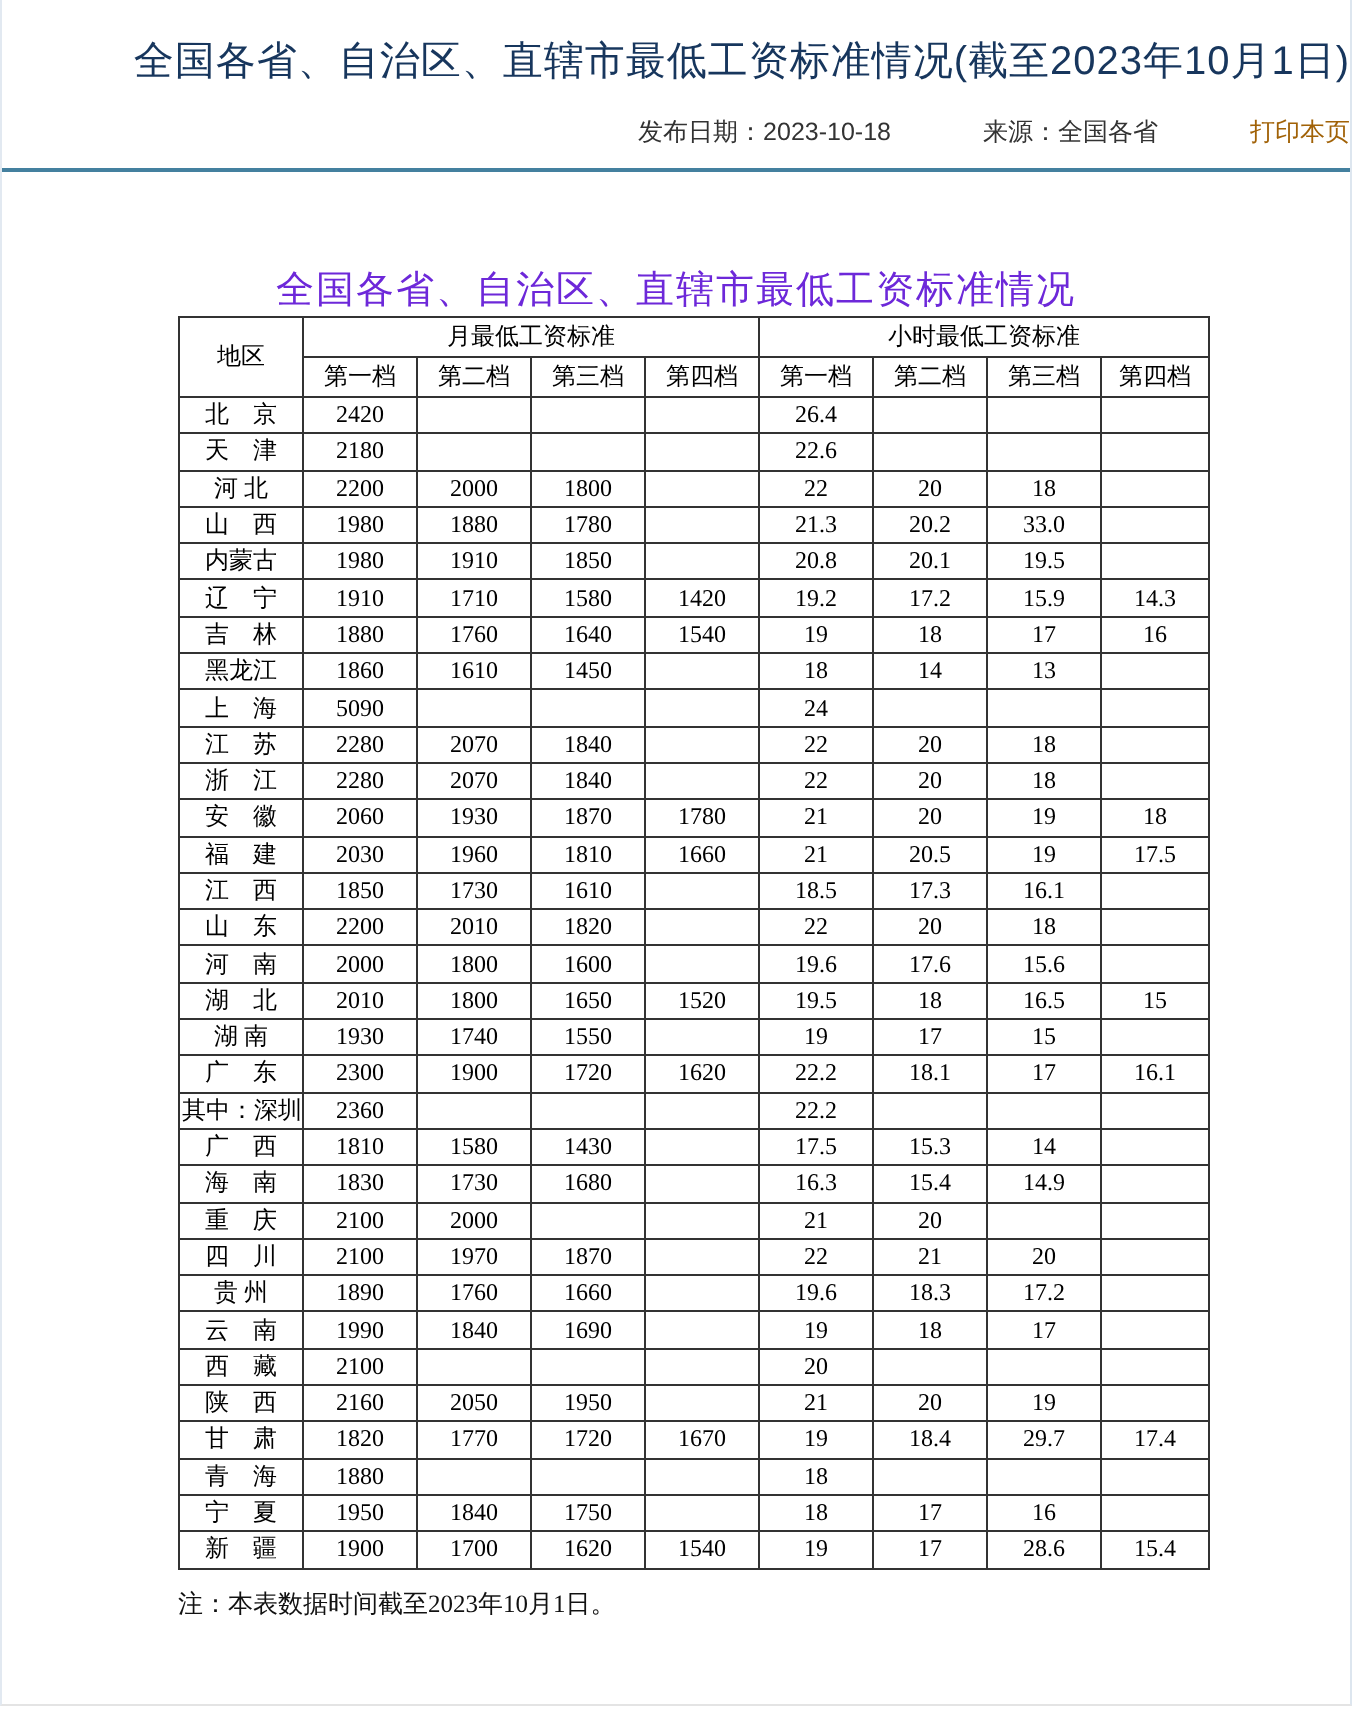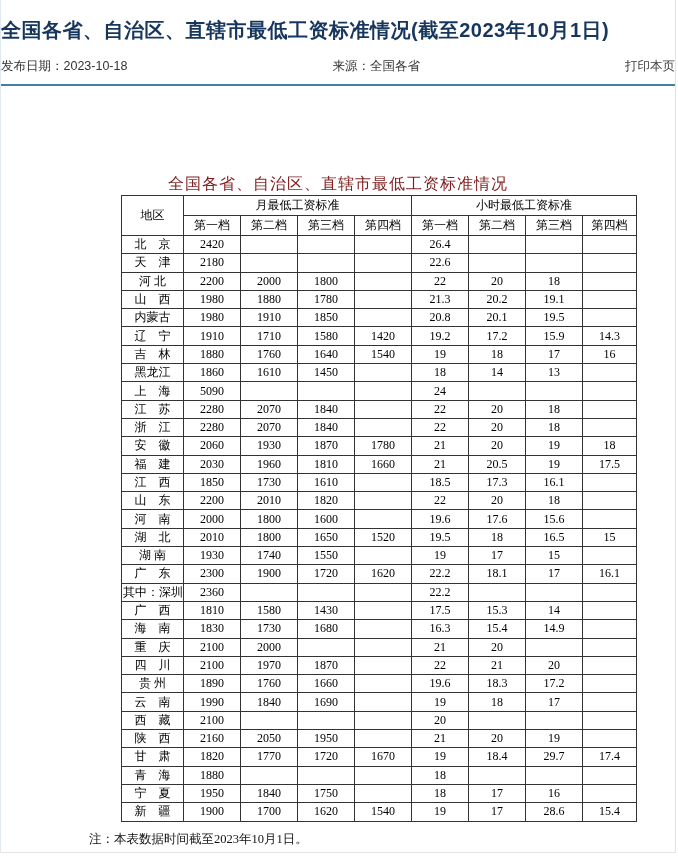--- a/index.html
+++ b/index.html
@@ -15,54 +15,54 @@
     width: 676px; height: 853px;
     border-left: 1px solid #e2e9f1;
     border-right: 1px solid #dde6ef;
     border-bottom: 1px solid #e4e4e4;
     background: #fff;
   }
   
   .header-band { height: 86px; border-bottom: 2px solid #44809f; }
   .page-title {
     padding-top: 17px;
-    text-align: left;
+    text-align: right;
     font-size: 20px;
-    font-weight: bold;
+    font-weight: normal;
     color: #17365d;
     letter-spacing: 0.5px;
     font-family: "Liberation Sans", sans-serif;
   }
   .meta-bar {
     margin-top: 14px;
     display: flex;
-    justify-content: space-between;
+    justify-content: flex-end;
     gap: 46px;
     font-size: 12.5px;
     color: #333;
   }
   .meta-item { white-space: nowrap; }
-  .print-link { color: #404040; text-decoration: none; cursor: pointer; }
+  .print-link { color: #a16207; text-decoration: none; cursor: pointer; }
   
   .content { font-family: "Liberation Serif", serif; color: #000; }
   .table-title {
-    margin-top: 88px;
+    margin-top: 46px;
     text-align: center;
-    font-size: 16px;
+    font-size: 19px;
     font-weight: normal;
-    color: #7f1d1d;
+    color: #6d28d9;
     letter-spacing: 1px;
   }
   .unit-label {
     margin: 8px 0 2px 88px;
     font-size: 12.5px;
     color: #111;
   }
   table.wage-table {
-    margin-left: 120px;
+    margin-left: 88px;
     width: 515px;
     border-collapse: collapse;
     table-layout: fixed;
     font-size: 12px;
   }
   .wage-table th, .wage-table td {
     border: 1px solid #333;
     text-align: center;
     vertical-align: middle;
     font-weight: normal;
@@ -165,21 +165,21 @@
             <td></td>
           </tr>
           <tr>
             <td>山　西</td>
             <td>1980</td>
             <td>1880</td>
             <td>1780</td>
             <td></td>
             <td>21.3</td>
             <td>20.2</td>
-            <td>19.1</td>
+            <td>33.0</td>
             <td></td>
           </tr>
           <tr>
             <td>内蒙古</td>
             <td>1980</td>
             <td>1910</td>
             <td>1850</td>
             <td></td>
             <td>20.8</td>
             <td>20.1</td>

